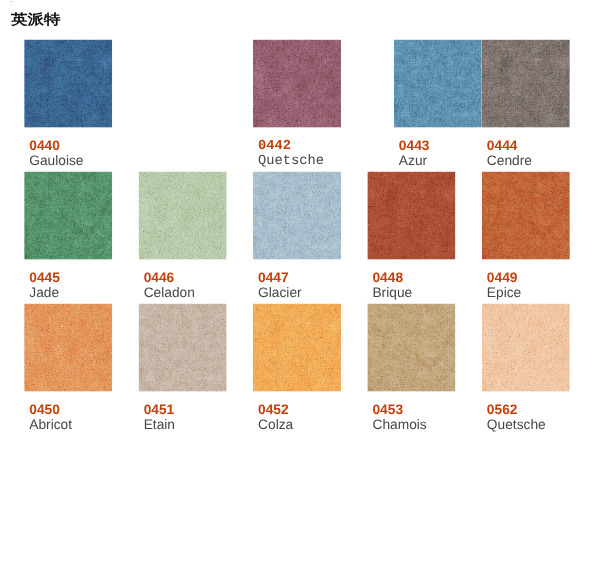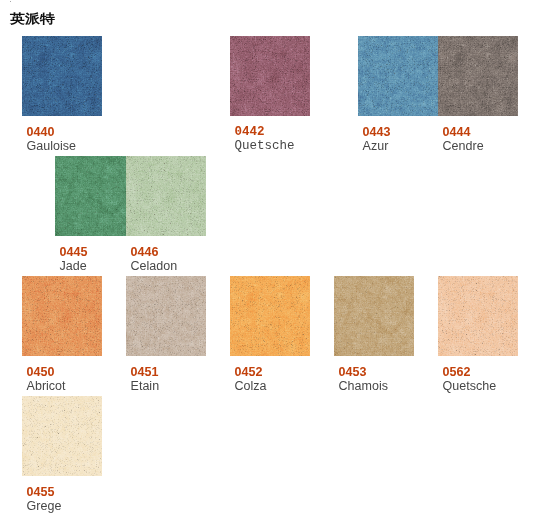--- a/index.html
+++ b/index.html
@@ -331,21 +331,21 @@
           <svg class="speck" width="80" height="80" style="opacity: 0.409;">
             <rect width="80" height="80" filter="url(#sp0)"></rect>
           </svg>
           <svg class="dots" width="80" height="80" style="opacity: 0.172;">
             <rect width="80" height="80" filter="url(#dk0)"></rect>
           </svg>
         </div>
         <div class="code">0444</div>
         <div class="name">Cendre</div>
       </div>
-      <div class="cell" style="left: 0px; top: 120px; margin-left: 33px;">
+      <div class="cell" style="left: 0px; top: 120px;">
         <div class="chip">
           <div class="base" style="background: rgb(86, 149, 109);"></div>
           <svg class="blotch" width="80" height="80">
             <rect width="80" height="80" filter="url(#bl1)"></rect>
           </svg>
           <svg class="mid" width="80" height="80">
             <rect width="80" height="80" filter="url(#md1)"></rect>
           </svg>
           <div class="weave"></div>
           <svg class="grain" width="80" height="80">
@@ -377,20 +377,89 @@
           <svg class="speck" width="80" height="80" style="opacity: 0.528;">
             <rect width="80" height="80" filter="url(#sp2)"></rect>
           </svg>
           <svg class="dots" width="80" height="80" style="opacity: 0.099;">
             <rect width="80" height="80" filter="url(#dk2)"></rect>
           </svg>
         </div>
         <div class="code">0446</div>
         <div class="name">Celadon</div>
       </div>
+      <div class="cell" style="left: 208px; top: 120px;">
+        <div class="chip">
+          <div class="base" style="background: rgb(171, 192, 207);"></div>
+          <svg class="blotch" width="80" height="80">
+            <rect width="80" height="80" filter="url(#bl3)"></rect>
+          </svg>
+          <svg class="mid" width="80" height="80">
+            <rect width="80" height="80" filter="url(#md3)"></rect>
+          </svg>
+          <div class="weave"></div>
+          <svg class="grain" width="80" height="80">
+            <rect width="80" height="80" filter="url(#gr3)"></rect>
+          </svg>
+          <svg class="speck" width="80" height="80" style="opacity: 0.515;">
+            <rect width="80" height="80" filter="url(#sp3)"></rect>
+          </svg>
+          <svg class="dots" width="80" height="80" style="opacity: 0.107;">
+            <rect width="80" height="80" filter="url(#dk3)"></rect>
+          </svg>
+        </div>
+        <div class="code">0447</div>
+        <div class="name">Glacier</div>
+      </div>
+      <div class="cell" style="left: 312px; top: 120px;">
+        <div class="chip">
+          <div class="base" style="background: rgb(174, 80, 53);"></div>
+          <svg class="blotch" width="80" height="80">
+            <rect width="80" height="80" filter="url(#bl0)"></rect>
+          </svg>
+          <svg class="mid" width="80" height="80">
+            <rect width="80" height="80" filter="url(#md0)"></rect>
+          </svg>
+          <div class="weave"></div>
+          <svg class="grain" width="80" height="80">
+            <rect width="80" height="80" filter="url(#gr0)"></rect>
+          </svg>
+          <svg class="speck" width="80" height="80" style="opacity: 0.387;">
+            <rect width="80" height="80" filter="url(#sp0)"></rect>
+          </svg>
+          <svg class="dots" width="80" height="80" style="opacity: 0.185;">
+            <rect width="80" height="80" filter="url(#dk0)"></rect>
+          </svg>
+        </div>
+        <div class="code">0448</div>
+        <div class="name">Brique</div>
+      </div>
+      <div class="cell" style="left: 416px; top: 120px;">
+        <div class="chip">
+          <div class="base" style="background: rgb(196, 102, 57);"></div>
+          <svg class="blotch" width="80" height="80">
+            <rect width="80" height="80" filter="url(#bl1)"></rect>
+          </svg>
+          <svg class="mid" width="80" height="80">
+            <rect width="80" height="80" filter="url(#md1)"></rect>
+          </svg>
+          <div class="weave"></div>
+          <svg class="grain" width="80" height="80">
+            <rect width="80" height="80" filter="url(#gr1)"></rect>
+          </svg>
+          <svg class="speck" width="80" height="80" style="opacity: 0.421;">
+            <rect width="80" height="80" filter="url(#sp1)"></rect>
+          </svg>
+          <svg class="dots" width="80" height="80" style="opacity: 0.165;">
+            <rect width="80" height="80" filter="url(#dk1)"></rect>
+          </svg>
+        </div>
+        <div class="code">0449</div>
+        <div class="name">Epice</div>
+      </div>
       <div class="cell" style="left: 0px; top: 240px;">
         <div class="chip">
           <div class="base" style="background: rgb(232, 152, 93);"></div>
           <svg class="blotch" width="80" height="80">
             <rect width="80" height="80" filter="url(#bl2)"></rect>
           </svg>
           <svg class="mid" width="80" height="80">
             <rect width="80" height="80" filter="url(#md2)"></rect>
           </svg>
           <div class="weave"></div>
@@ -492,37 +561,14 @@
           <svg class="speck" width="80" height="80" style="opacity: 0.549;">
             <rect width="80" height="80" filter="url(#sp2)"></rect>
           </svg>
           <svg class="dots" width="80" height="80" style="opacity: 0.086;">
             <rect width="80" height="80" filter="url(#dk2)"></rect>
           </svg>
         </div>
         <div class="code">0562</div>
         <div class="name">Quetsche</div>
       </div>
-      <div class="cell" style="left: 0px; top: 360px;">
-        <div class="chip">
-          <div class="base" style="background: rgb(246, 231, 201);"></div>
-          <svg class="blotch" width="80" height="80">
-            <rect width="80" height="80" filter="url(#bl3)"></rect>
-          </svg>
-          <svg class="mid" width="80" height="80">
-            <rect width="80" height="80" filter="url(#md3)"></rect>
-          </svg>
-          <div class="weave"></div>
-          <svg class="grain" width="80" height="80">
-            <rect width="80" height="80" filter="url(#gr3)"></rect>
-          </svg>
-          <svg class="speck" width="80" height="80" style="opacity: 0.583;">
-            <rect width="80" height="80" filter="url(#sp3)"></rect>
-          </svg>
-          <svg class="dots" width="80" height="80" style="opacity: 0.065;">
-            <rect width="80" height="80" filter="url(#dk3)"></rect>
-          </svg>
-        </div>
-        <div class="code">0455</div>
-        <div class="name">Grege</div>
-      </div>
     </div>
 </div>
 
 </body></html>

